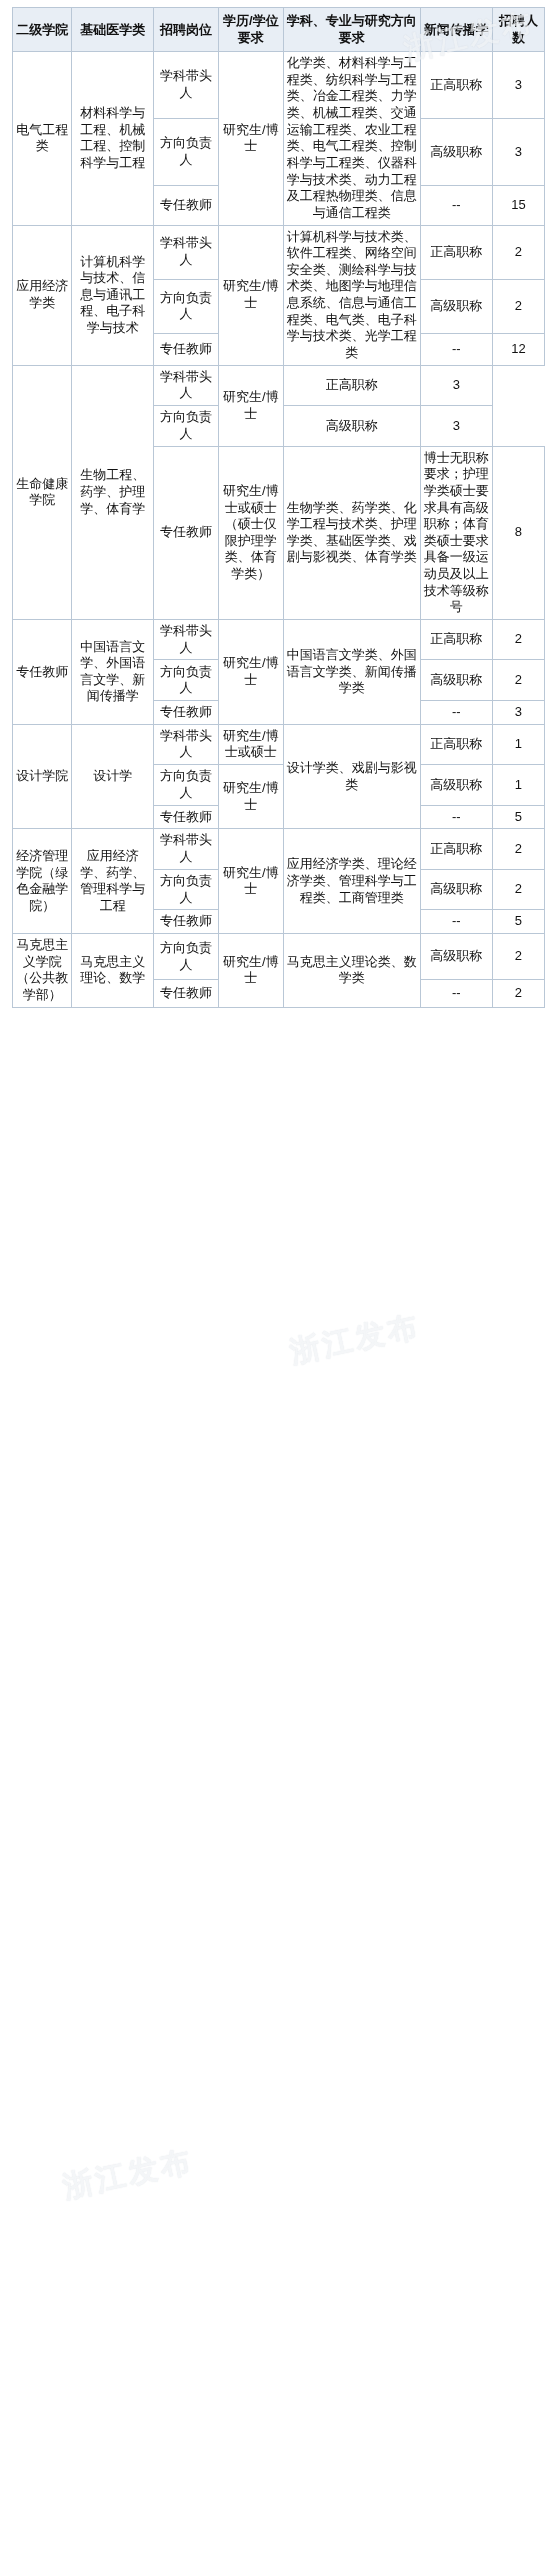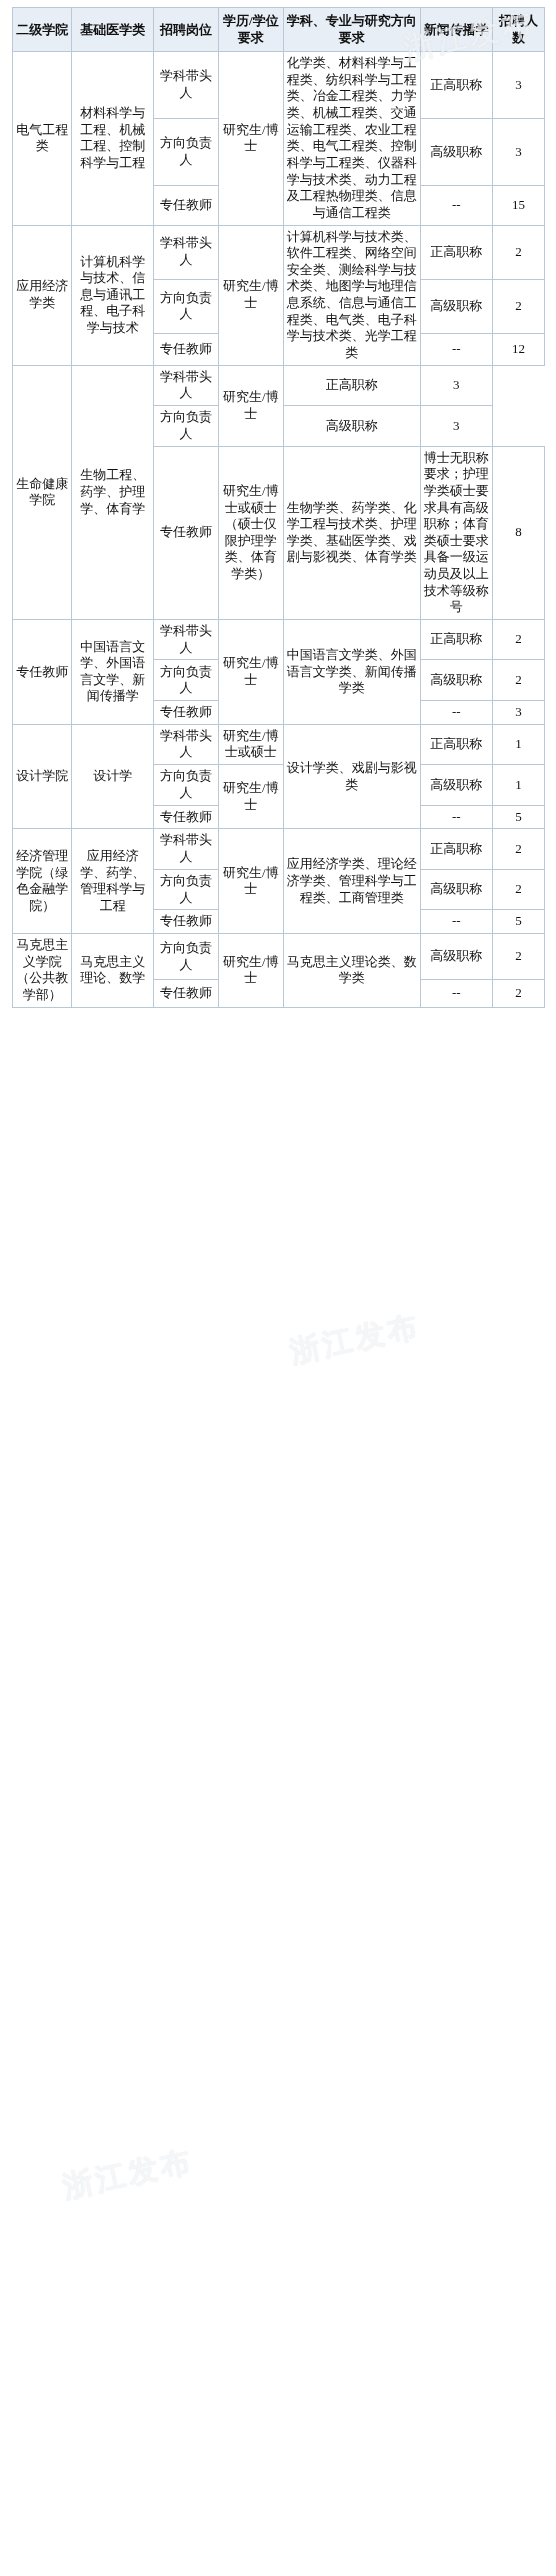--- a/index.html
+++ b/index.html
@@ -13,21 +13,20 @@
     width:556px;
     min-height:3282px;
     background:#fff;
     overflow:hidden;
   }
   table.rec{
     border-collapse:collapse;
     width:533px;
     margin:7.2px 12px 0 12px;
     table-layout:fixed;
-    font-family:Liberation Serif, serif;
   }
   table.rec td,table.rec th{
     border:1px solid #b9c7d6;
     text-align:center;
     vertical-align:middle;
     padding:3.1px 2.1px;
     font-size:13px;
     line-height:1.28;
     word-break:break-all;
     color:#111;

